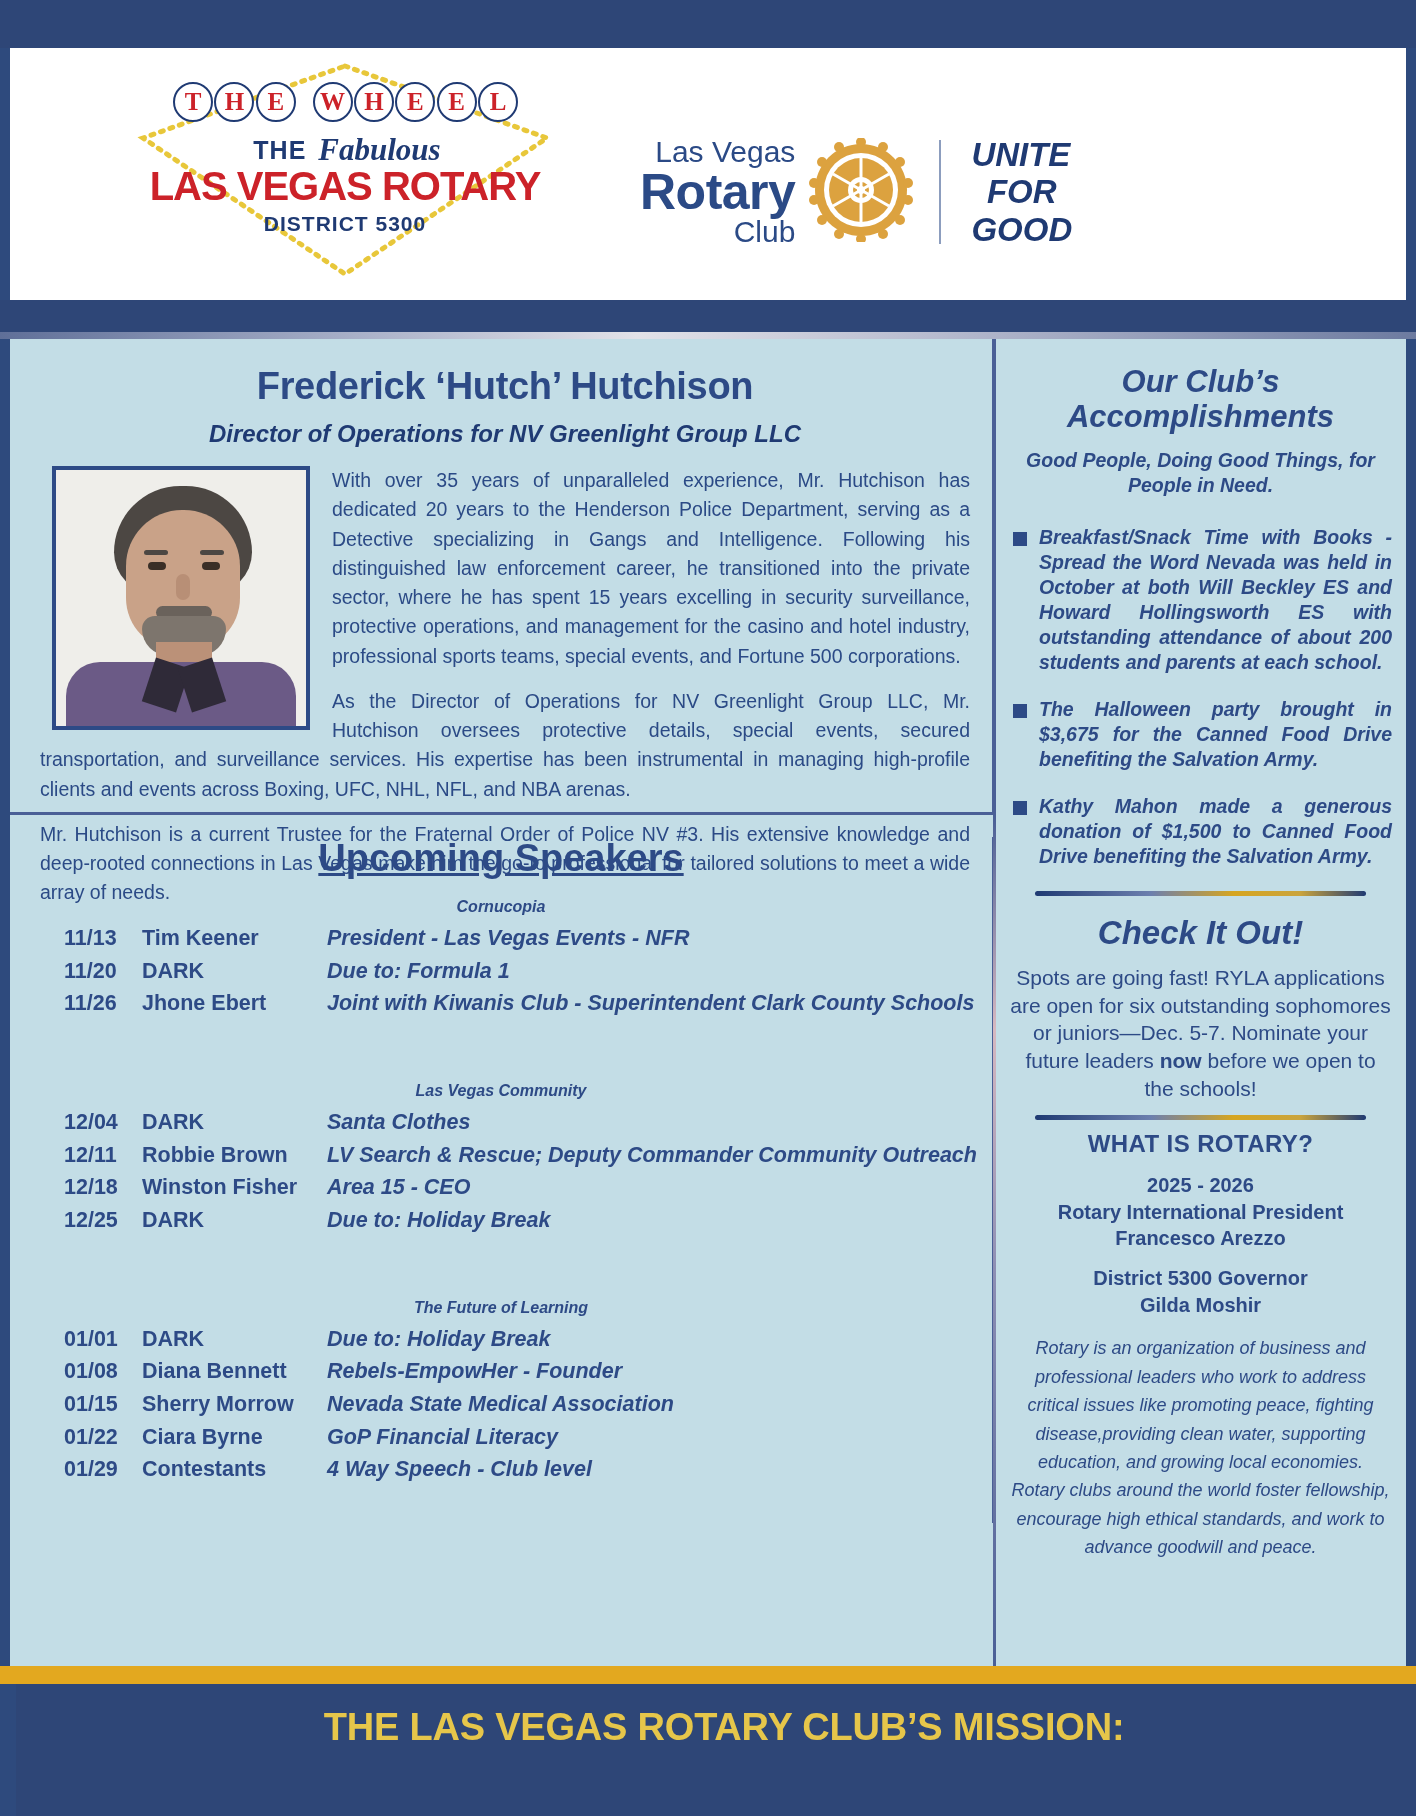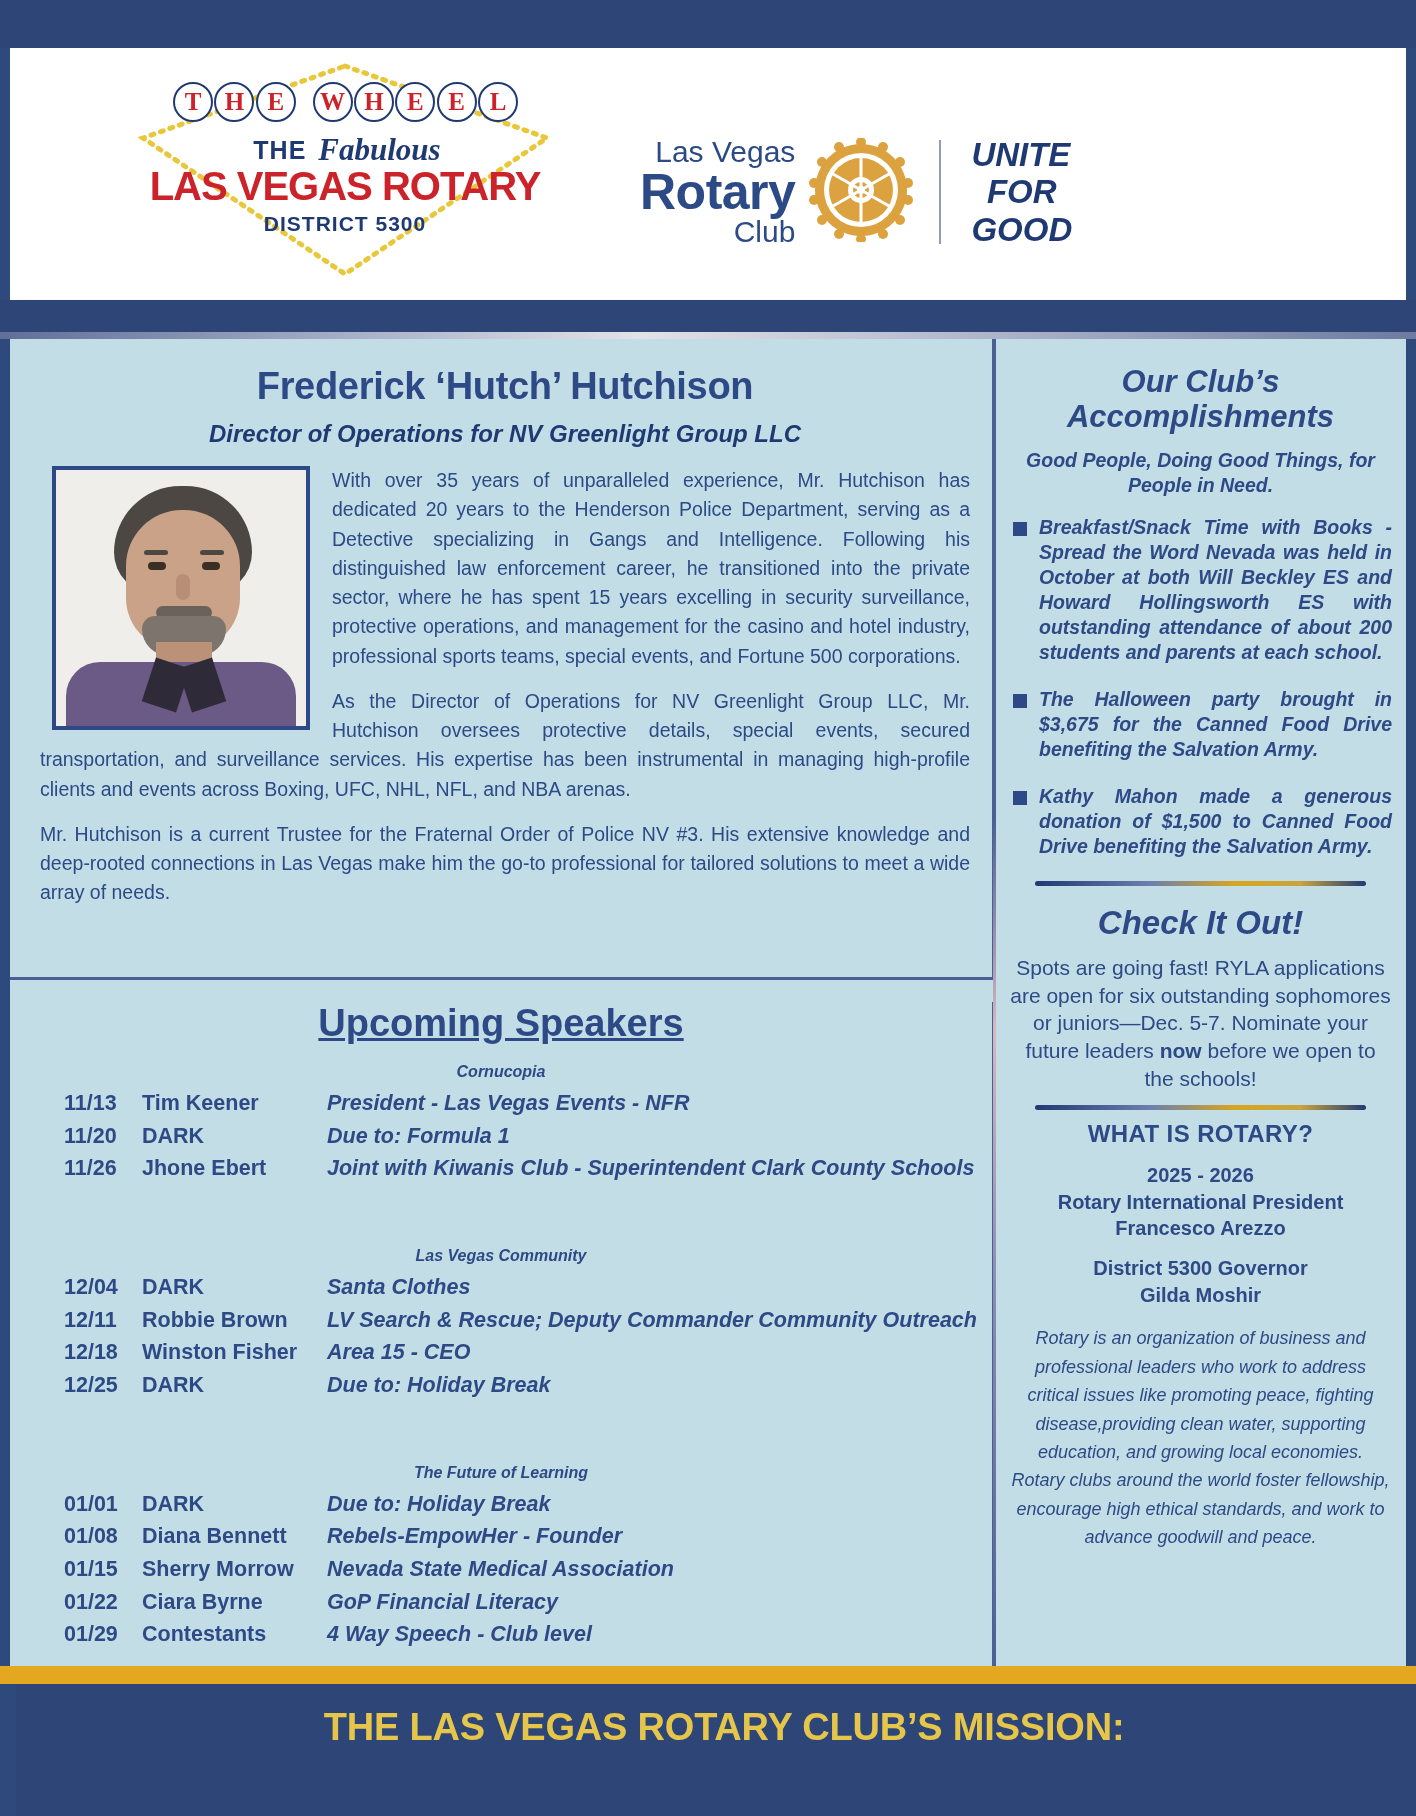--- a/index.html
+++ b/index.html
@@ -169,21 +169,21 @@
   
   .left-col {
     position: absolute;
     left: 0; top: 0;
     width: 985px;
   }
   .feature-box {
     position: relative;
     border-right: 3px solid #4a5f96;
     border-bottom: 3px solid #4a5f96;
-    height: 641px;
+    height: 476px;
     padding: 12px 22px 0 30px;
   }
   .feature-name {
     text-align: center;
     color: #2d4a86;
     font-size: 38px;
     font-weight: bold;
     letter-spacing: -0.3px;
     margin-top: 14px;
   }
@@ -295,21 +295,21 @@
   .side-h.acc { font-size: 31px; line-height: 1.12; margin-top: 18px; }
   .acc-sub {
     text-align: center;
     color: #2d4a86;
     font-weight: bold;
     font-style: italic;
     font-size: 19.5px;
     line-height: 1.25;
     margin-top: 14px;
   }
-  .acc-list { margin-top: 18px; }
+  .acc-list { margin-top: 28px; }
   .acc-item {
     display: flex;
     margin-bottom: 22px;
   }
   .acc-bullet {
     width: 14px; height: 14px;
     background: #2d4a86;
     flex: none;
     margin: 7px 12px 0 4px;
   }

